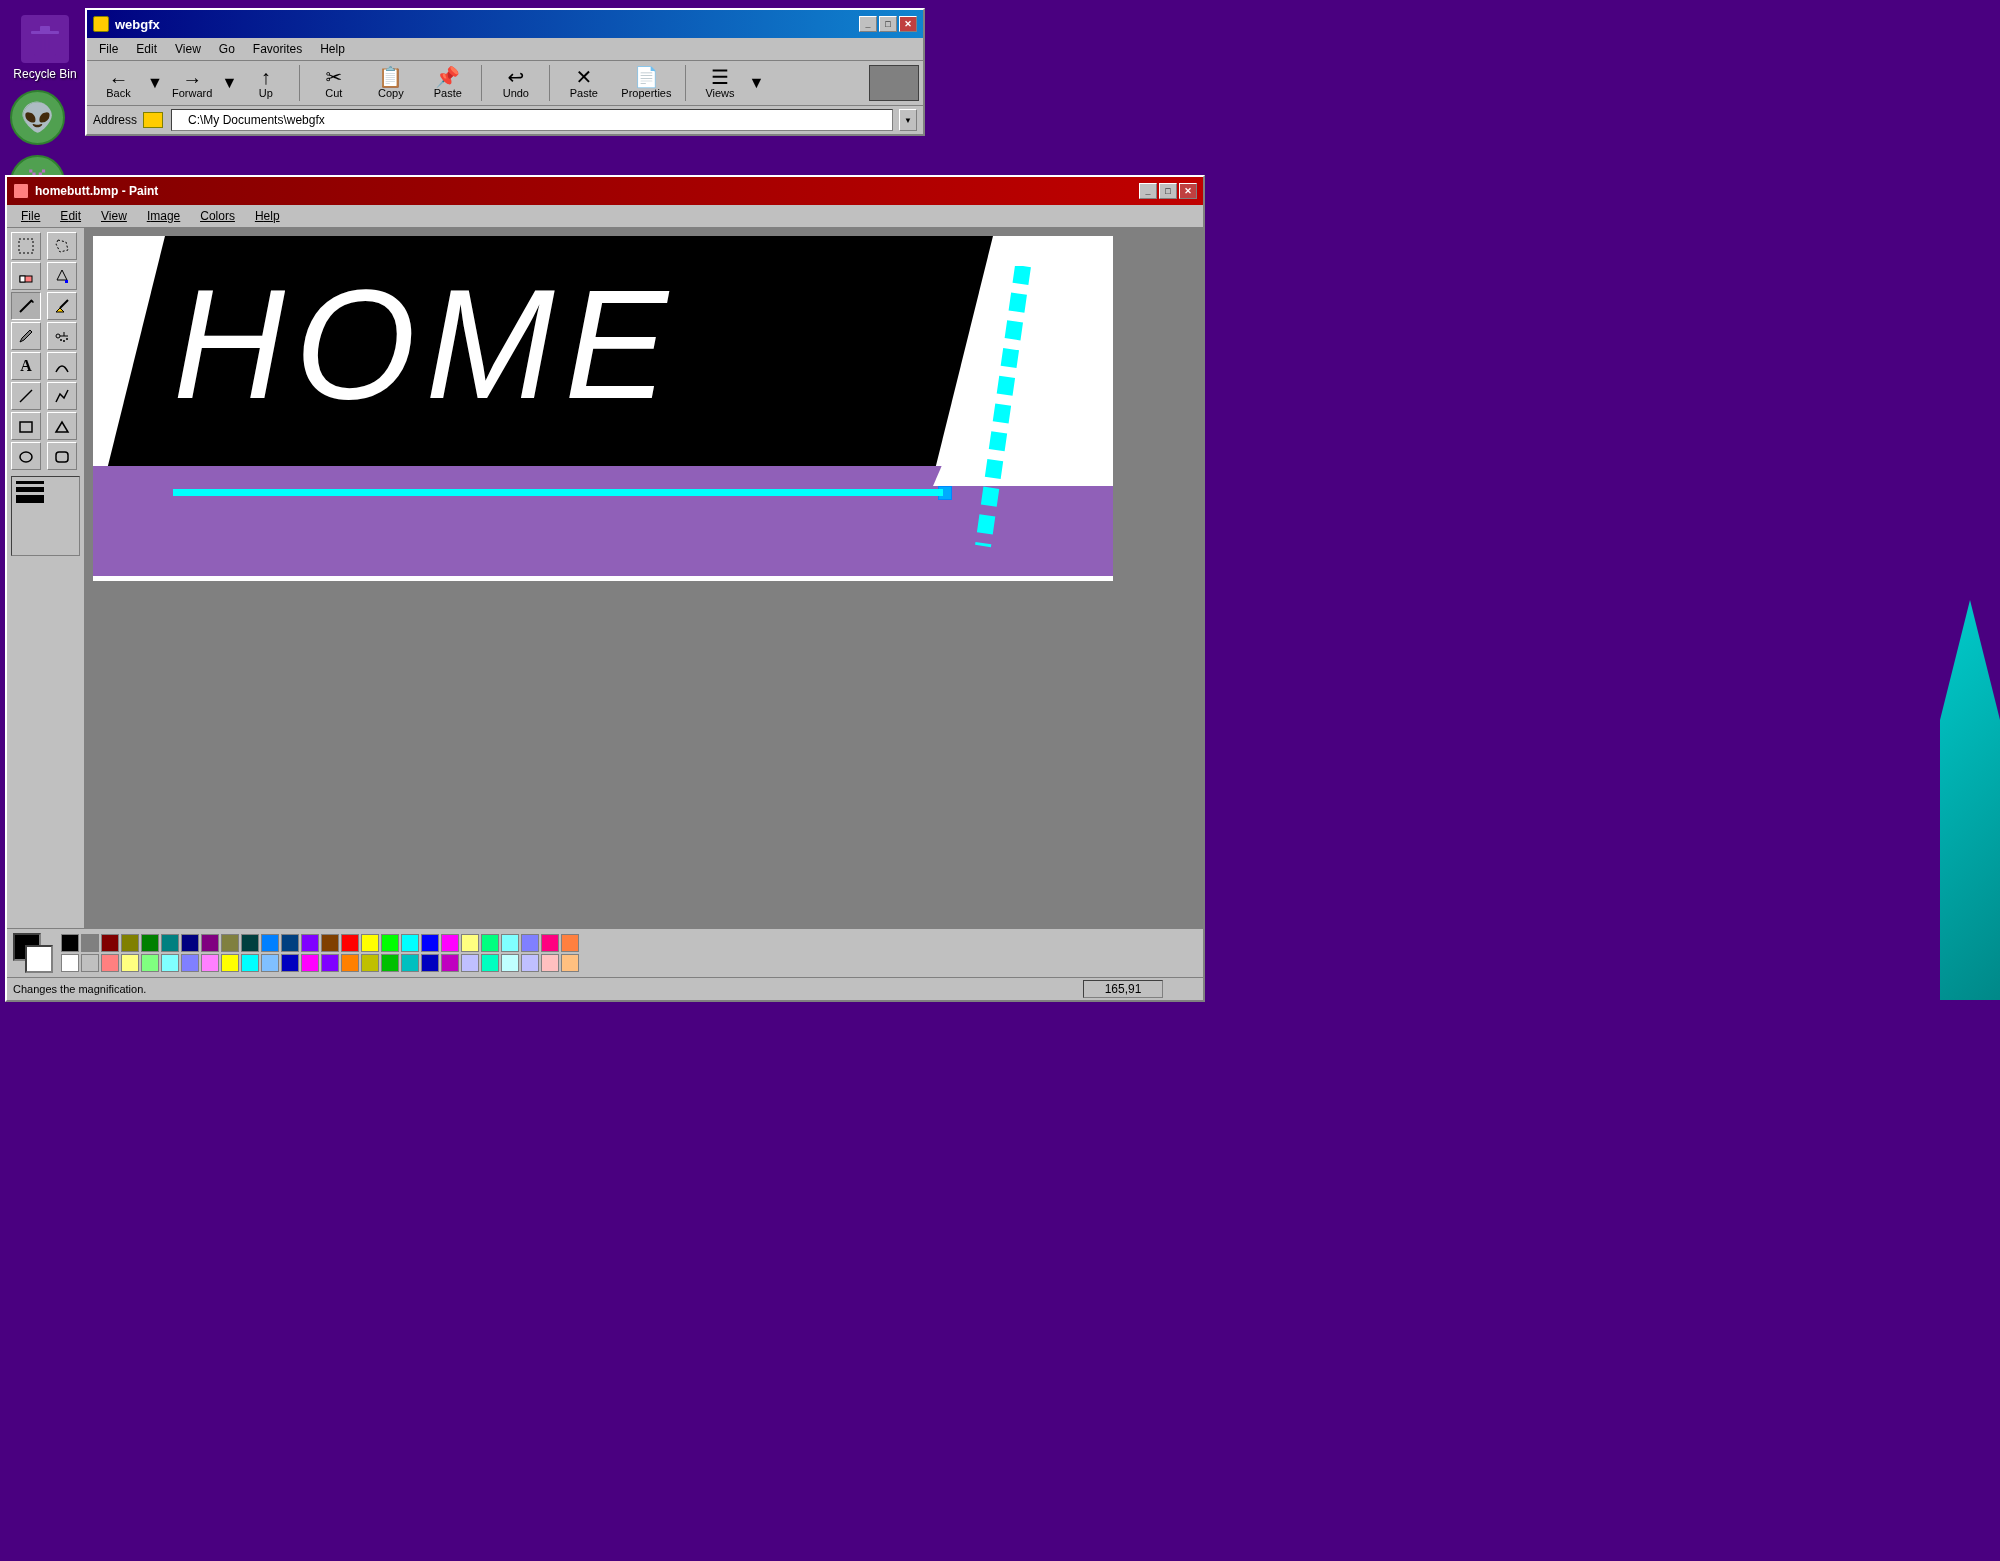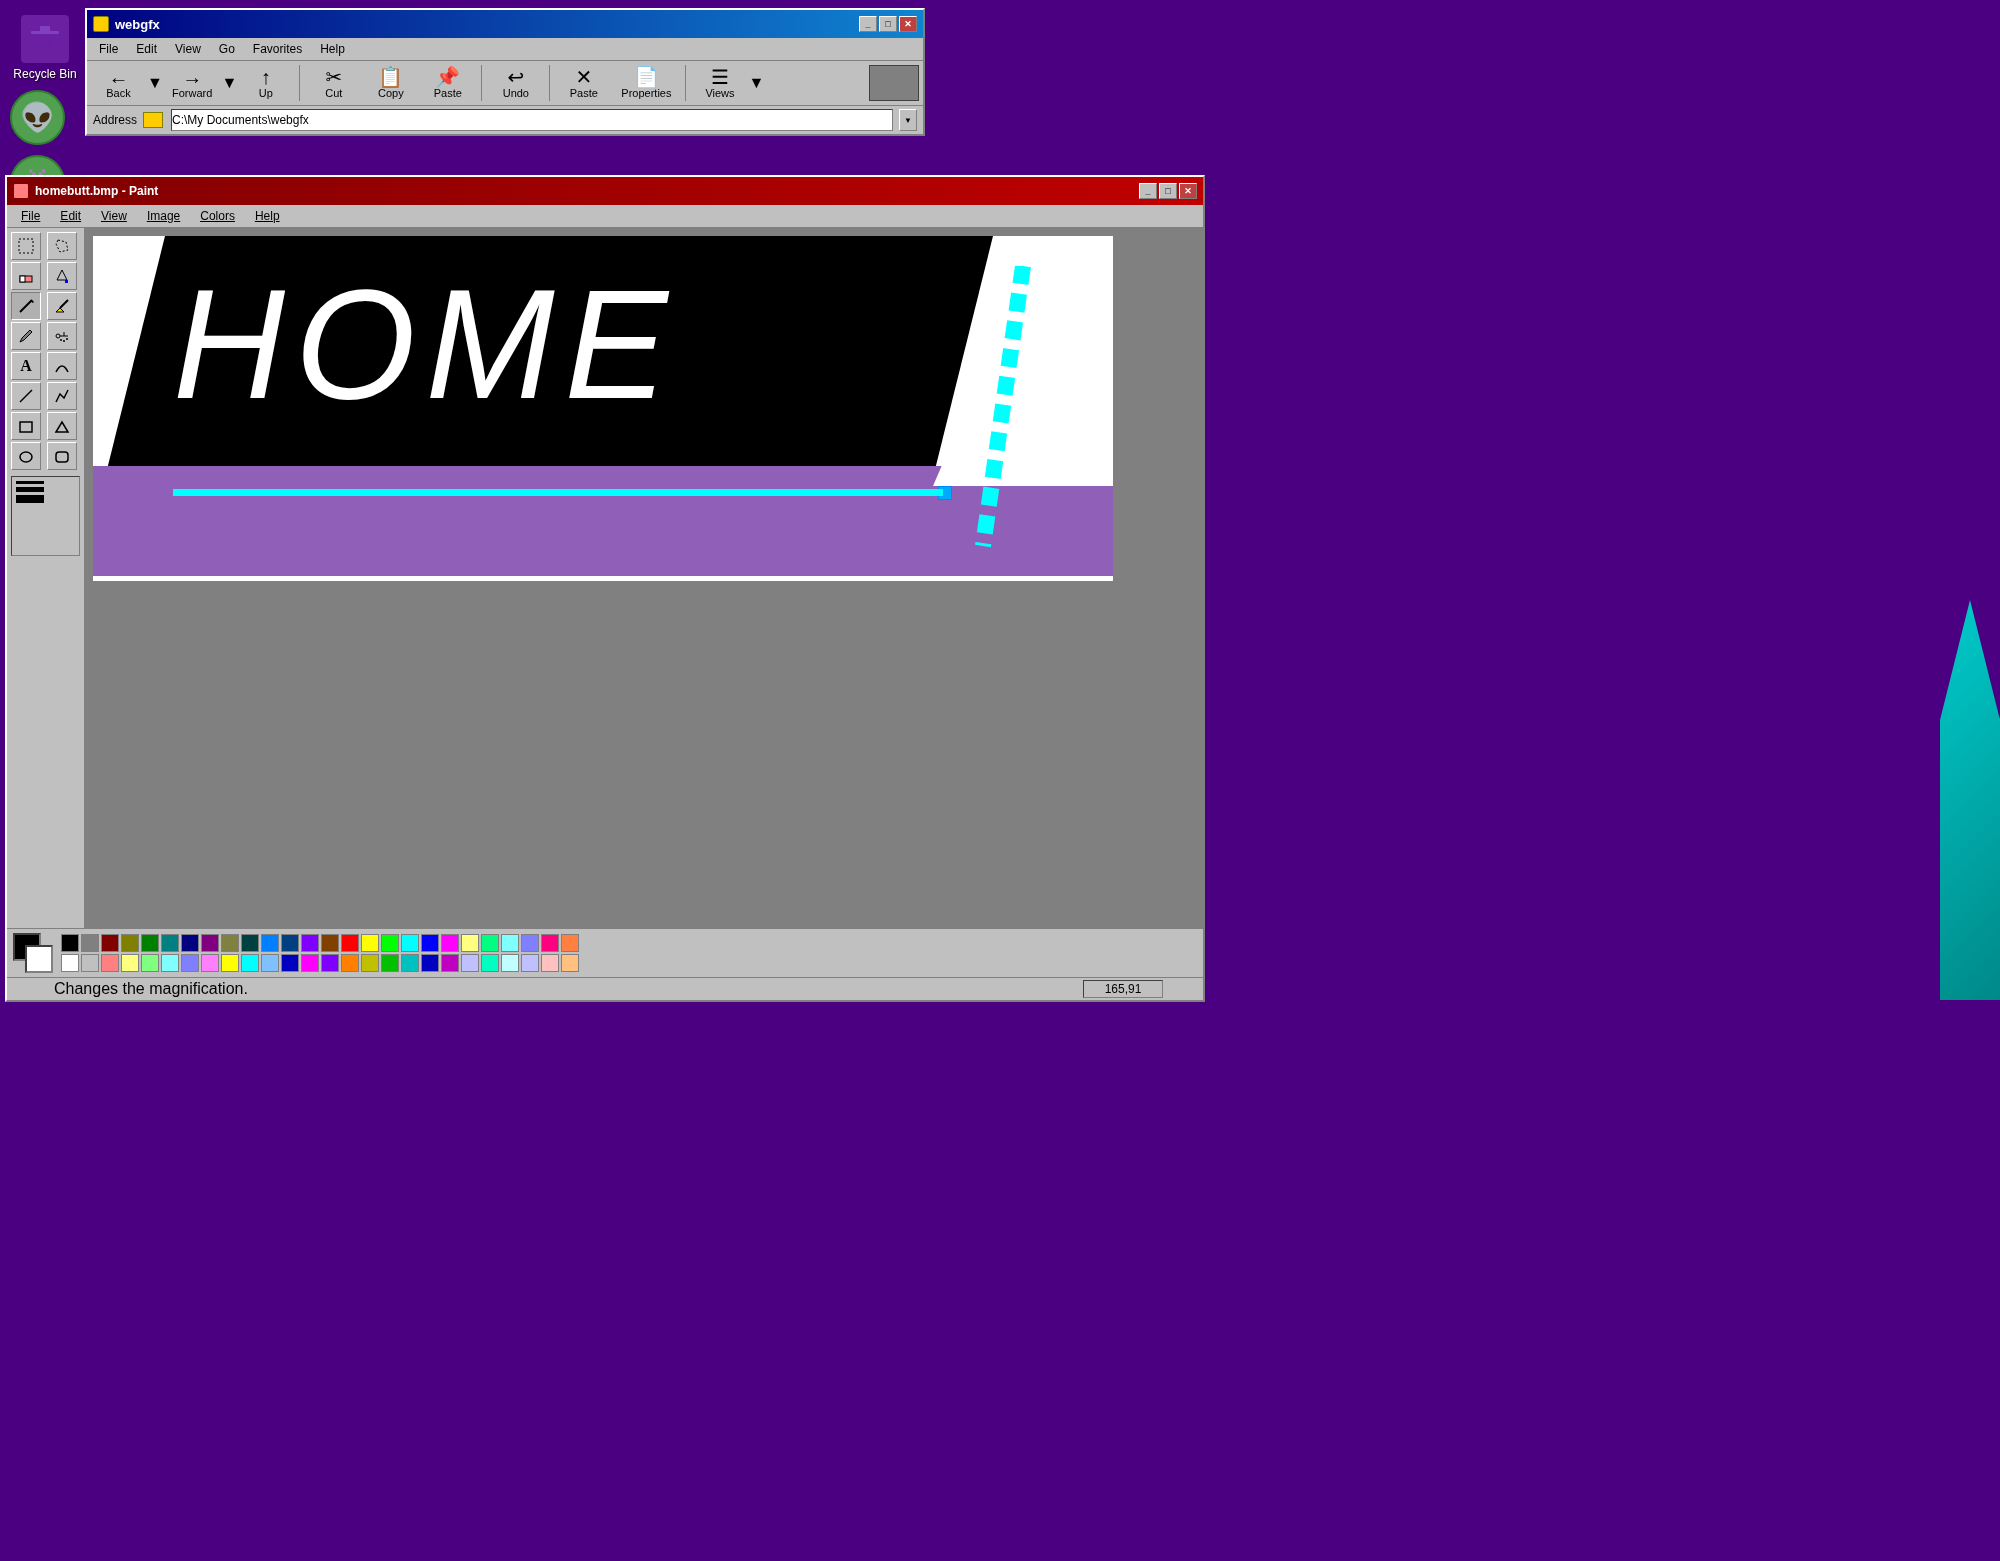--- a/index.html
+++ b/index.html
@@ -148,21 +148,21 @@
       font-size: 12px;
       color: black;
     }
     .address-input {
       flex: 1;
       background: white;
       border: 1px solid #808080;
       border-top: 1px solid #404040;
       border-left: 1px solid #404040;
       height: 22px;
-      padding: 0 0;
+      padding: 0 16px;
       font-size: 12px;
       display: flex;
       align-items: center;
     }
     .address-dropdown {
       width: 18px;
       height: 22px;
       background: #c0c0c0;
       border: 1px solid #808080;
       border-top: 1px solid #ffffff;
@@ -345,22 +345,21 @@
       display: flex;
       padding: 2px 6px;
       background: #c0c0c0;
       border-top: 1px solid #808080;
       font-size: 11px;
       gap: 4px;
       align-items: center;
     }
     .status-text {
       flex: 1;
-      font-size: 16px;
-      margin-left: 41px;
+      font-size: 11px;
     }
     .status-coords {
       padding: 1px 8px;
       border: 1px solid #808080;
       border-top: 1px solid #404040;
       border-left: 1px solid #404040;
       font-size: 12px;
       min-width: 80px;
       text-align: center;
     }

